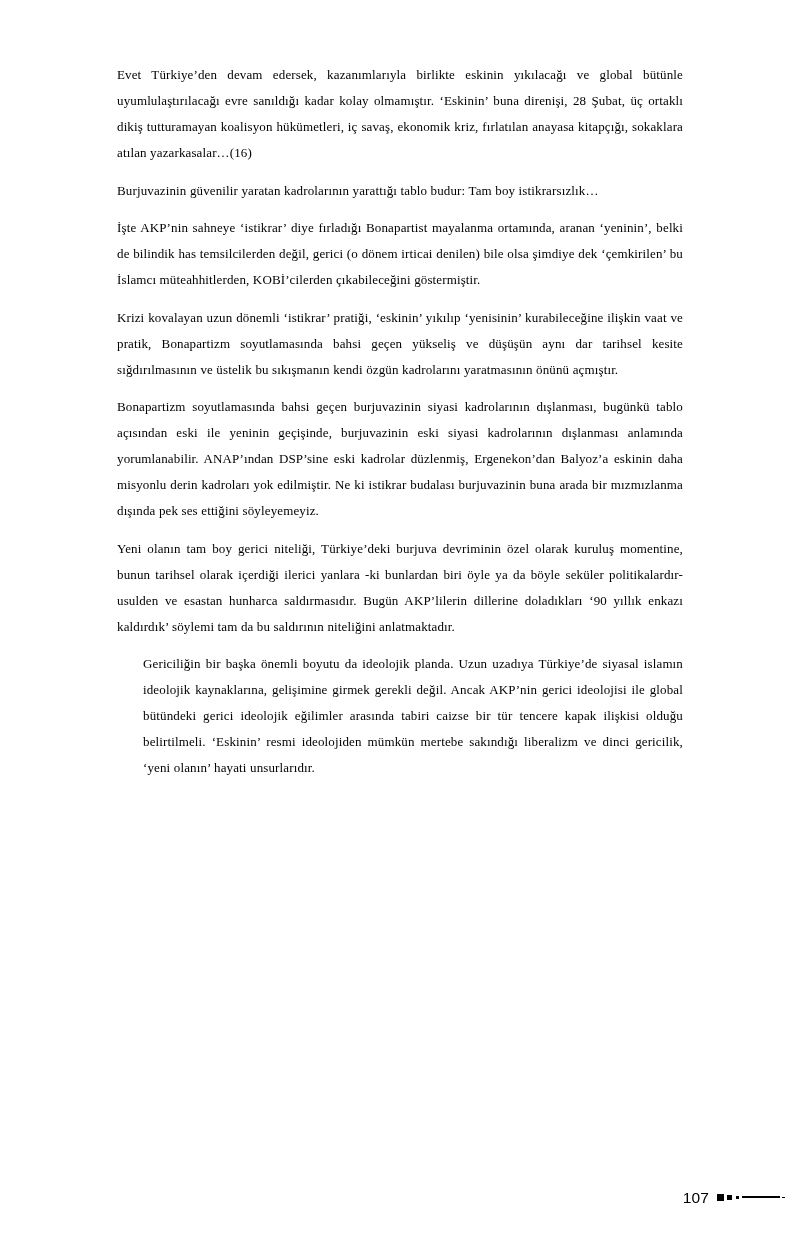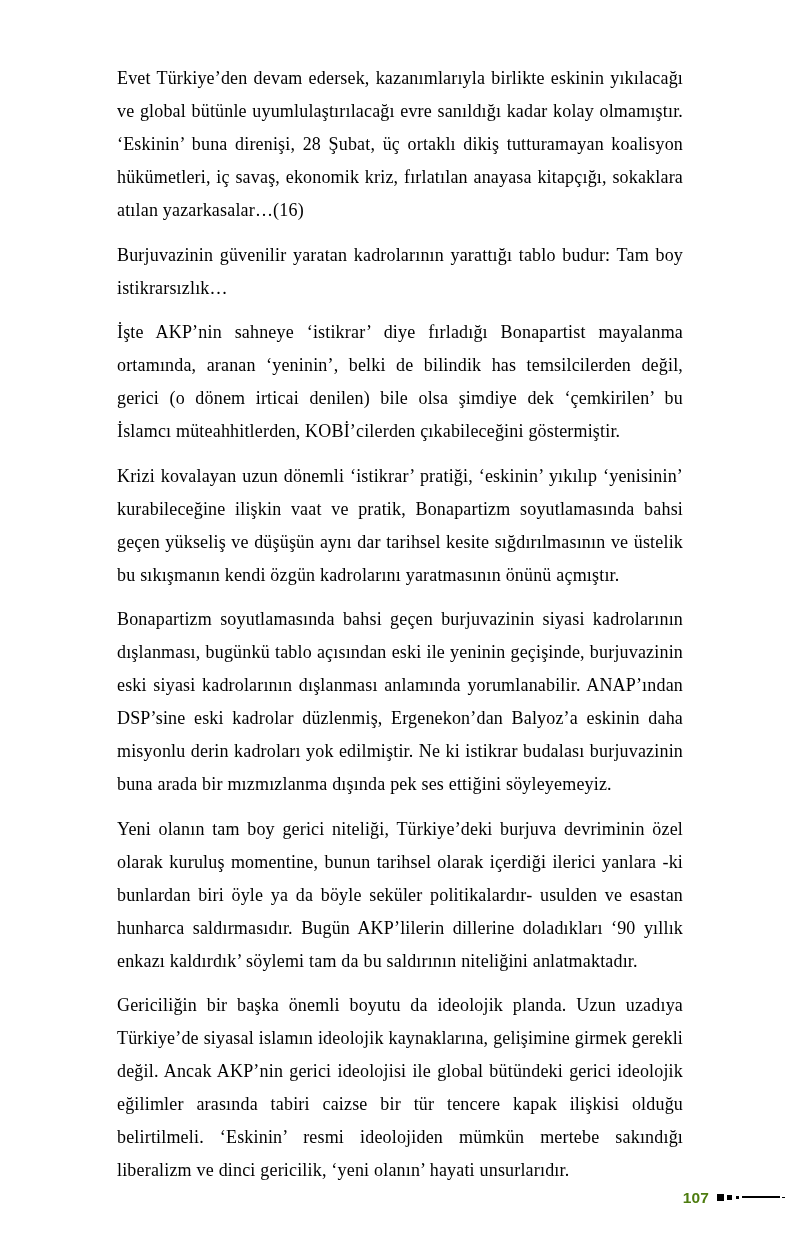--- a/index.html
+++ b/index.html
@@ -26,31 +26,32 @@
 
   .text-column {
     position: absolute;
     left: 117px;
     top: 62px;
     width: 566px;
   }
 
   .para {
     margin: 0 0 11.5px 0;
-    font-size: 18px;
-    line-height: 33px;
+    font-size: 13px;
+    line-height: 26px;
     text-align: justify;
     text-justify: inter-word;
     hyphens: manual;
     -webkit-hyphens: manual;
     letter-spacing: 0.01em;
     word-spacing: 0.005em;
   }
   .para:last-child {
     margin-bottom: 0;
+    margin-left: 26px;
   }
 
   
   .footer {
     position: absolute;
     left: 0;
     right: 0;
     bottom: 0;
     height: 70px;
   }
@@ -59,25 +60,25 @@
     position: absolute;
     right: 13px;
     bottom: 36px;
     display: flex;
     align-items: center;
     gap: 0;
   }
 
   .folio-number {
     font-family: "Liberation Sans", "DejaVu Sans", sans-serif;
-    font-weight: bold;
+    font-weight: normal;
     font-size: 15.5px;
     line-height: 1;
     letter-spacing: 0.01em;
-    color: #4d7c0f;
+    color: #000000;
     margin-right: 8px;
     text-align: right;
   }
 
   .folio-ornament {
     display: flex;
     align-items: center;
     gap: 0;
     height: 12px;
   }

